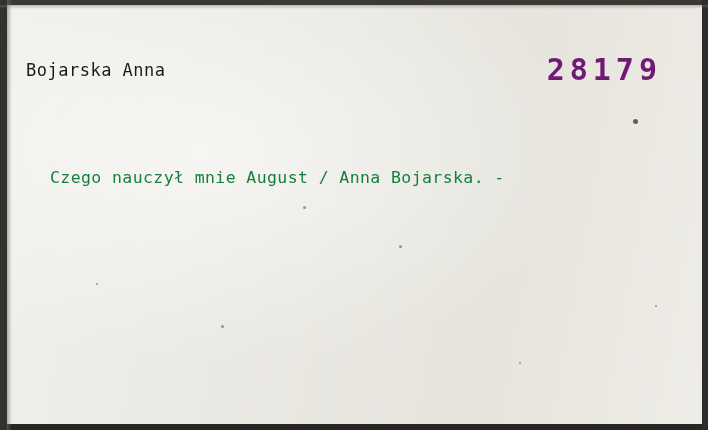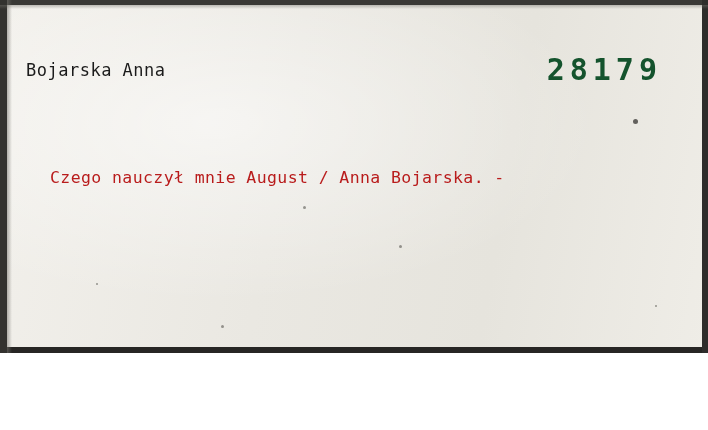--- a/index.html
+++ b/index.html
@@ -10,21 +10,21 @@
   body {
     width: 708px;
     height: 430px;
     overflow: hidden;
     font-family: "DejaVu Sans Mono", monospace;
   }
 
   #card {
     position: relative;
     width: 708px;
-    height: 353px;
+    height: 430px;
     background: #eceae4;
     box-sizing: border-box;
     overflow: hidden;
   }
 
   
   #paper-texture {
     position: absolute;
     inset: 0;
     background:
@@ -73,32 +73,32 @@
     white-space: nowrap;
   }
 
   #accession-number {
     position: absolute;
     right: 46px;
     top: 52px;
     font-size: 30px;
     letter-spacing: 5px;
     font-weight: 700;
-    color: #14532d;
+    color: #701a75;
     white-space: nowrap;
   }
 
   #description-block {
     position: absolute;
     left: 20px;
     top: 113px;
     font-size: 16.5px;
     line-height: 26px;
     letter-spacing: 0.4px;
-    color: #b91c1c;
+    color: #15803d;
     white-space: pre;
   }
   #description-line-1 { text-indent: 30px; }
   #description-line-2 { }
 
   
   .speck {
     position: absolute;
     background: #4a4844;
     border-radius: 50%;

